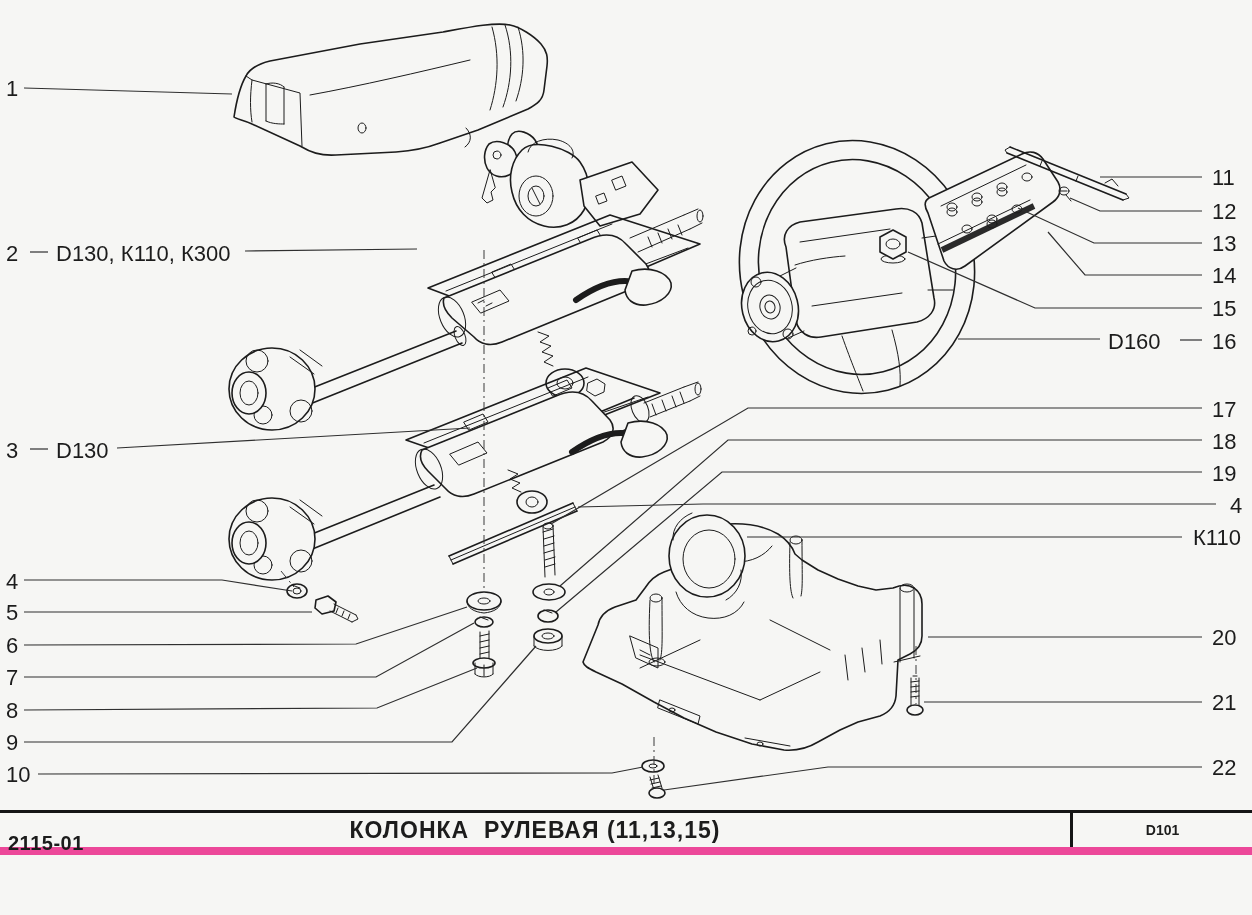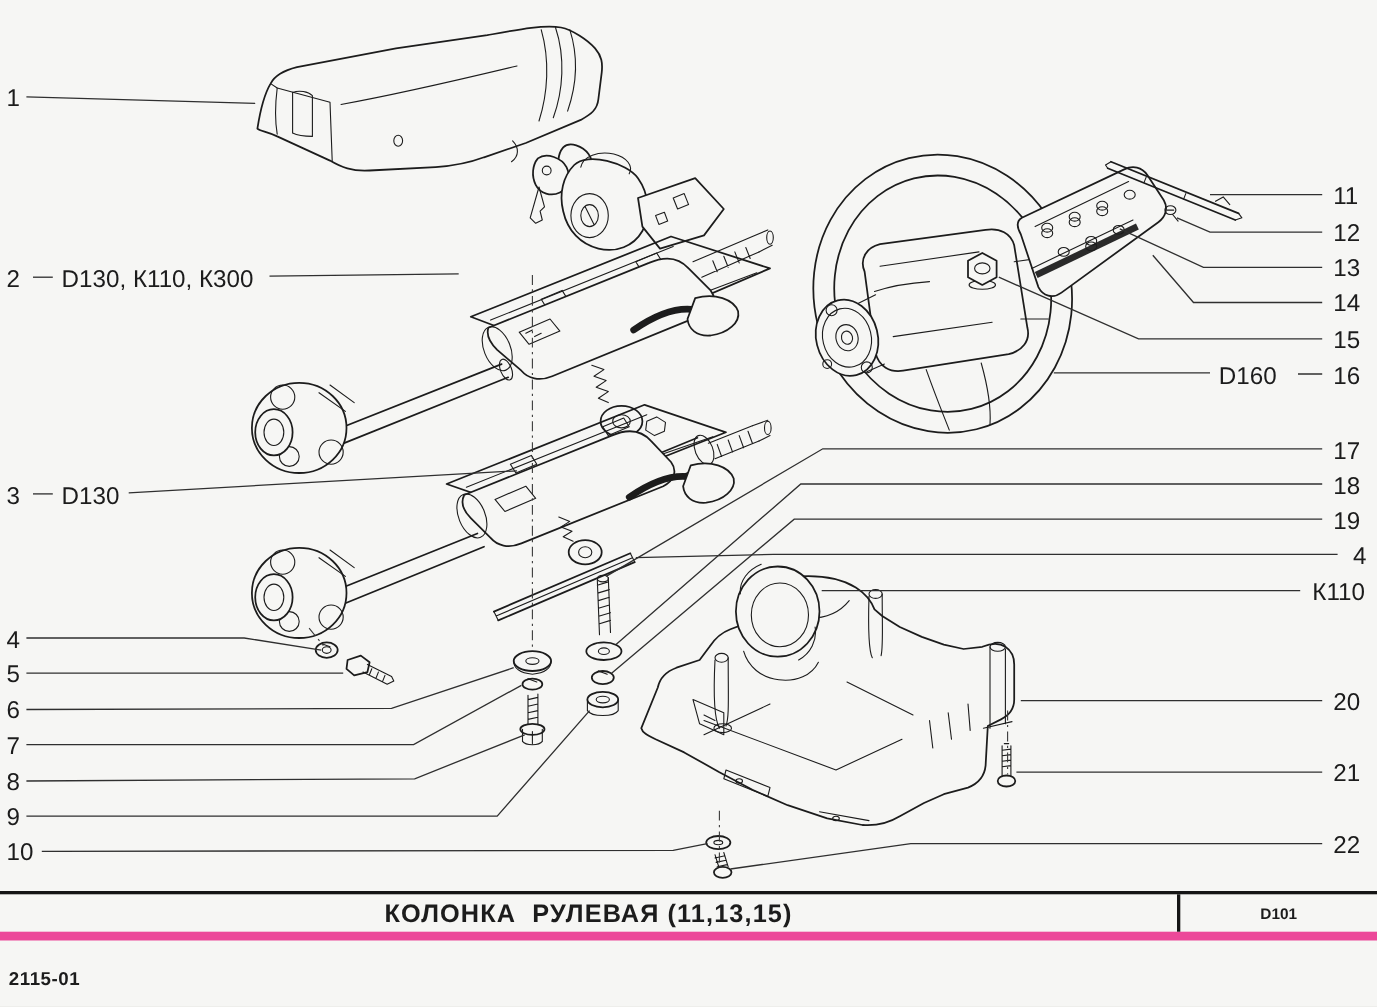--- a/index.html
+++ b/index.html
@@ -13,21 +13,21 @@
   .leader{fill:none;stroke:#2f2f2f;stroke-width:1.2}
   .axis{fill:none;stroke:#3a3a3a;stroke-width:1;stroke-dasharray:9 4 2 4}
   .callout-num{font:22px "Liberation Sans",sans-serif;fill:#1c1c1c}
   .callout-sub{font:22px "Liberation Sans",sans-serif;fill:#1c1c1c}
   .title-bar{position:absolute;left:0;top:810px;width:1252px;height:45px;box-sizing:border-box;
     border-top:3px solid #151515;border-bottom:8px solid #ec4899;display:flex;align-items:stretch;}
   .title-cell{flex:1;display:flex;align-items:center;justify-content:center;
     font-weight:bold;font-size:23px;letter-spacing:1px;white-space:pre;border-right:3px solid #151515;}
   .code-cell{width:179px;display:flex;align-items:center;justify-content:center;
     font-weight:bold;font-size:14px;}
-  .doc-number{position:absolute;left:8px;top:880px;font-weight:bold;font-size:17px;letter-spacing:.5px;}
+  .doc-number{position:absolute;left:8px;top:832px;font-weight:bold;font-size:20px;letter-spacing:.5px;}
 </style>
 </head>
 <body>
 
 <div class="page">
   <svg id="diagram" width="1252" height="810" viewBox="0 0 1252 810">
 
     <g>
       <path class="art" d="M234,117 C236,104 240,86 246,76 C250,68 258,64 270,61 L360,44 L443,32
         C470,27 495,22 510,25 C520,27 534,36 541,44 C547,51 548,57 547,66 L544,90

